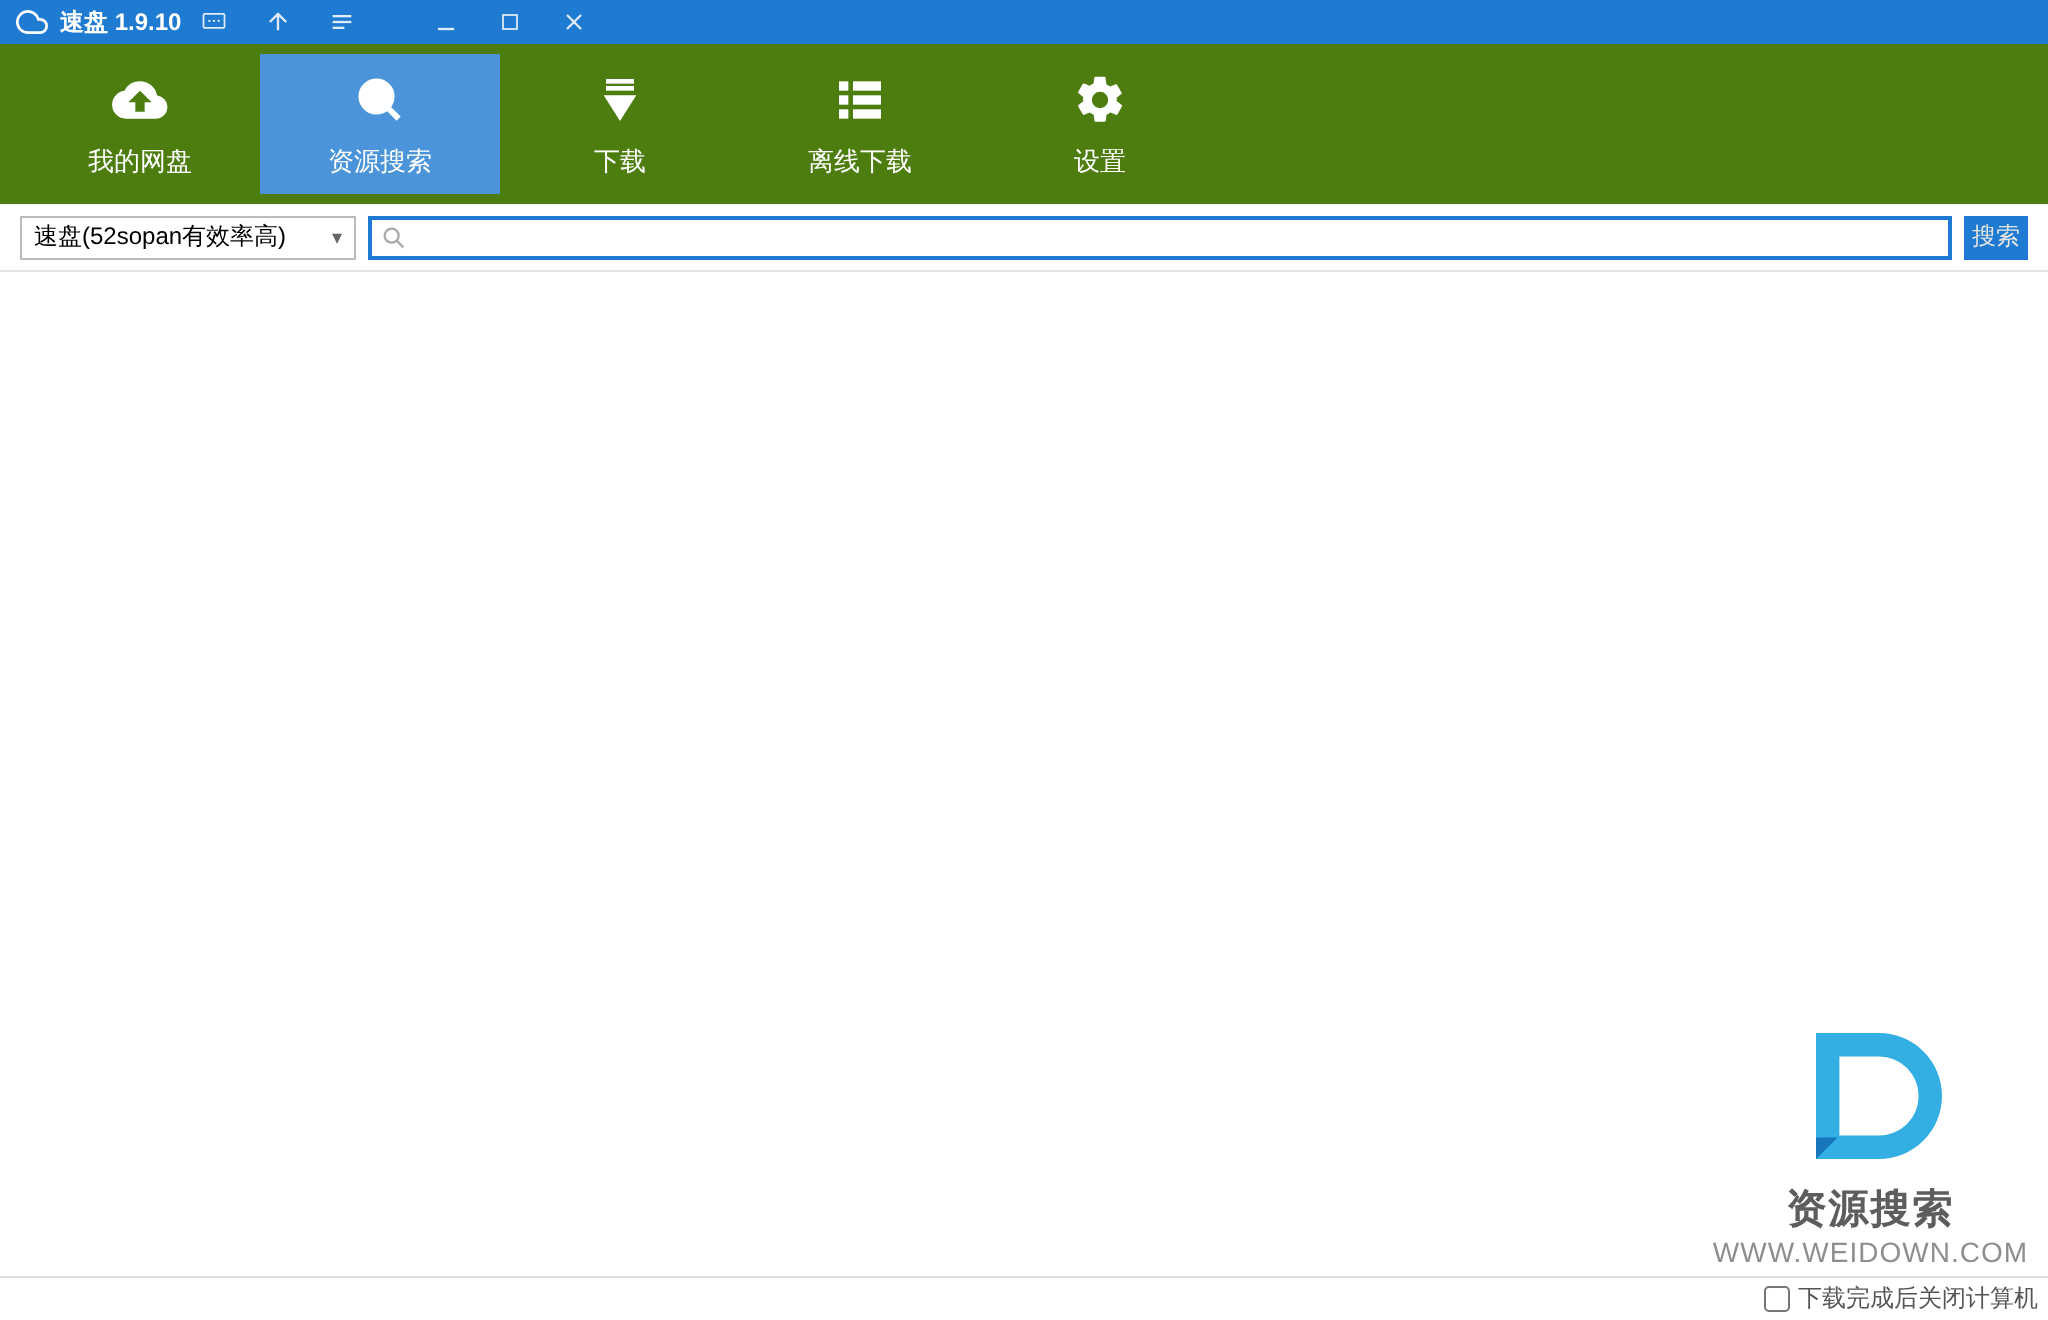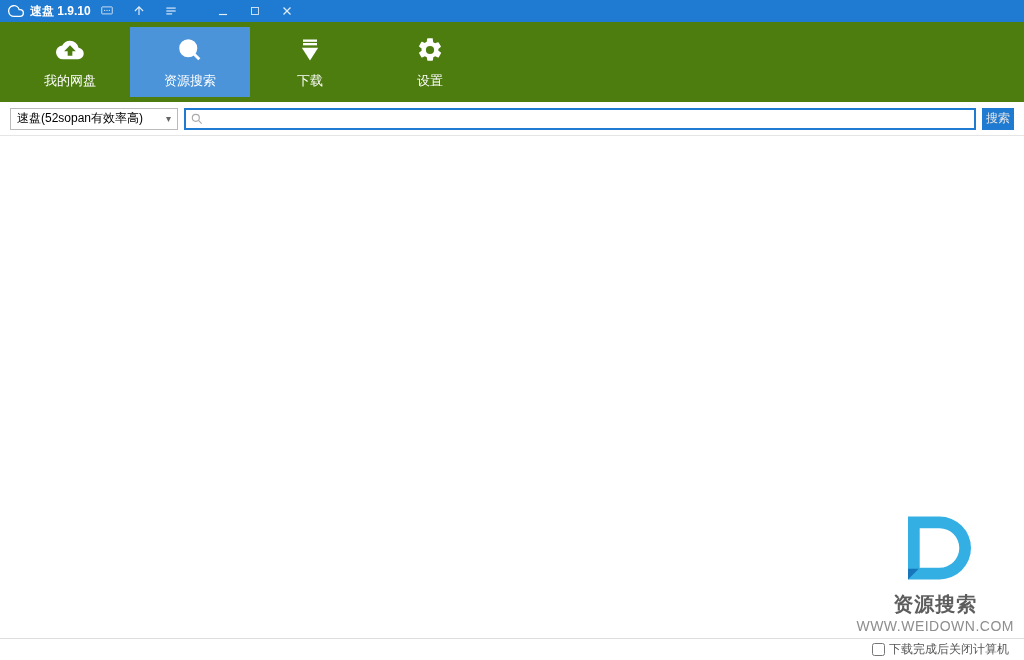--- a/index.html
+++ b/index.html
@@ -24,21 +24,21 @@
     .searchbar { height: 34px; display: flex; align-items: center; padding: 6px 10px; gap: 6px; border-bottom: 1px solid #e5e5e5; }
     .source-select { height: 22px; border: 1px solid #bbb; background: #fff; font-size: 12px; padding: 0 20px 0 6px; position: relative; display: flex; align-items: center; cursor: pointer; min-width: 168px; }
     .source-select::after { content: "▾"; position: absolute; right: 6px; color: #666; font-size: 10px; }
     .search-input-wrap { flex: 1; height: 22px; border: 2px solid #1f7ad1; display: flex; align-items: center; padding: 0 4px; background: #fff; }
     .search-input-wrap .search-icon svg { width: 14px; height: 14px; fill: #aaa; display: block; }
     .search-input { flex: 1; border: none; outline: none; height: 18px; padding: 0 4px; font-size: 12px; }
     .search-btn { height: 22px; width: 32px; background: #1f7ad1; color: #e5e5e5; display: flex; align-items: center; justify-content: center; font-size: 12px; cursor: pointer; }
     
     .content { flex: 1; background: #fff; height: calc(660px - 22px - 80px - 34px - 22px); }
     
-    .statusbar { position: absolute; bottom: 0; left: 0; right: 0; height: 22px; border-top: 1px solid #ddd; display: flex; align-items: center; justify-content: flex-end; padding: 0 15px; background: #fff; font-size: 12px; color: #555; }
+    .statusbar { position: absolute; bottom: 0; left: 0; right: 0; height: 22px; border-top: 1px solid #ddd; display: flex; align-items: center; justify-content: flex-end; padding: 0 5px; background: #fff; font-size: 12px; color: #555; }
     .statusbar label { display: flex; align-items: center; gap: 4px; }
     .statusbar input[type="checkbox"] { width: 13px; height: 13px; }
     
     .watermark { position: absolute; right: 10px; bottom: 26px; text-align: center; opacity: 0.95; }
     .watermark .logo-d { width: 90px; height: 90px; margin: 0 auto; }
     .watermark .logo-d svg { width: 90px; height: 90px; }
     .watermark .wm-text1 { color: #555; font-size: 20px; font-weight: bold; margin-top: -2px; letter-spacing: 1px;}
     .watermark .wm-text2 { color: #888; font-size: 14px; letter-spacing: 0.5px; }
   </style>
 </head>
@@ -120,20 +120,33 @@
           <rect x="6" y="6" width="12" height="2"></rect>
           <path d="M12 9v6l-5-5h3V9h4v1h3l-5 5z" transform="translate(0,2)"></path>
           <path d="M5 10h14L12 21z"></path>
         </svg>
     </span>
     <span class="tool-label">下载</span>
   </div>
   <div class="tool-item">
     <span class="tool-icon">
       <svg viewBox="0 0 24 24">
+          <rect x="3" y="4" width="4" height="4"></rect>
+          <rect x="9" y="4" width="12" height="4"></rect>
+          <rect x="3" y="10" width="4" height="4"></rect>
+          <rect x="9" y="10" width="12" height="4"></rect>
+          <rect x="3" y="16" width="4" height="4"></rect>
+          <rect x="9" y="16" width="12" height="4"></rect>
+        </svg>
+    </span>
+    <span class="tool-label">离线下载</span>
+  </div>
+  <div class="tool-item">
+    <span class="tool-icon">
+      <svg viewBox="0 0 24 24">
           <path d="M19.14 12.94a7.07 7.07 0 0 0 .05-.94 7.07 7.07 0 0 0-.05-.94l2.03-1.58a.5.5 0 0 0 .12-.64l-1.92-3.32a.5.5 0 0 0-.61-.22l-2.39.96a7.03 7.03 0 0 0-1.62-.94l-.36-2.54A.5.5 0 0 0 13.9 2h-3.84a.5.5 0 0 0-.49.42l-.36 2.54c-.58.24-1.12.56-1.62.94l-2.39-.96a.5.5 0 0 0-.61.22L2.67 8.48a.5.5 0 0 0 .12.64l2.03 1.58a7.07 7.07 0 0 0-.05.94c0 .32.02.63.05.94l-2.03 1.58a.5.5 0 0 0-.12.64l1.92 3.32c.14.24.43.34.68.22l2.39-.96c.5.38 1.04.7 1.62.94l.36 2.54a.5.5 0 0 0 .49.42h3.84a.5.5 0 0 0 .49-.42l.36-2.54c.58-.24 1.12-.56 1.62-.94l2.39.96c.25.12.54.02.68-.22l1.92-3.32a.5.5 0 0 0-.12-.64l-2.03-1.58zM12 15.5A3.5 3.5 0 1 1 12 8.5a3.5 3.5 0 0 1 0 7z"></path>
         </svg>
     </span>
     <span class="tool-label">设置</span>
   </div>
 </div>
 
 <div class="searchbar">
   <div class="source-select">
     <span>速盘(52sopan有效率高)</span>

